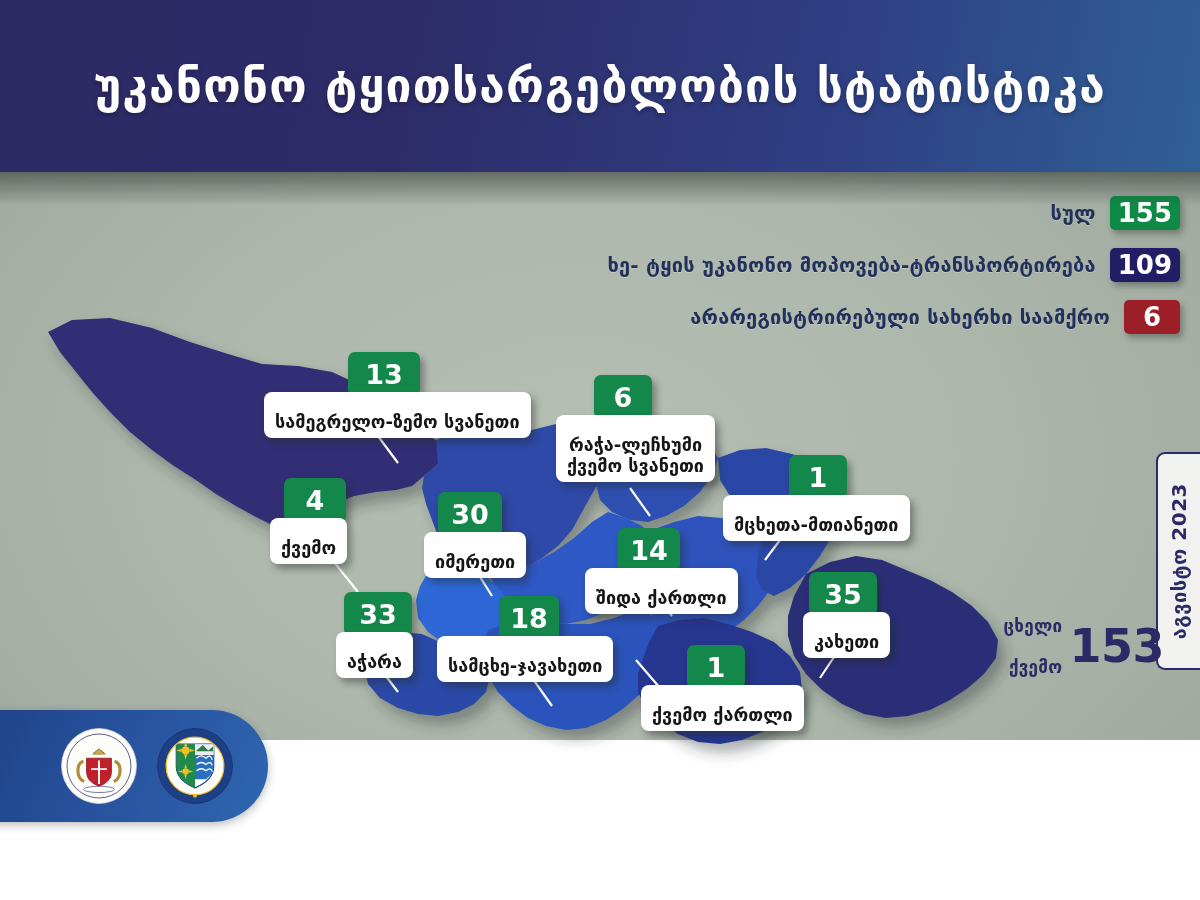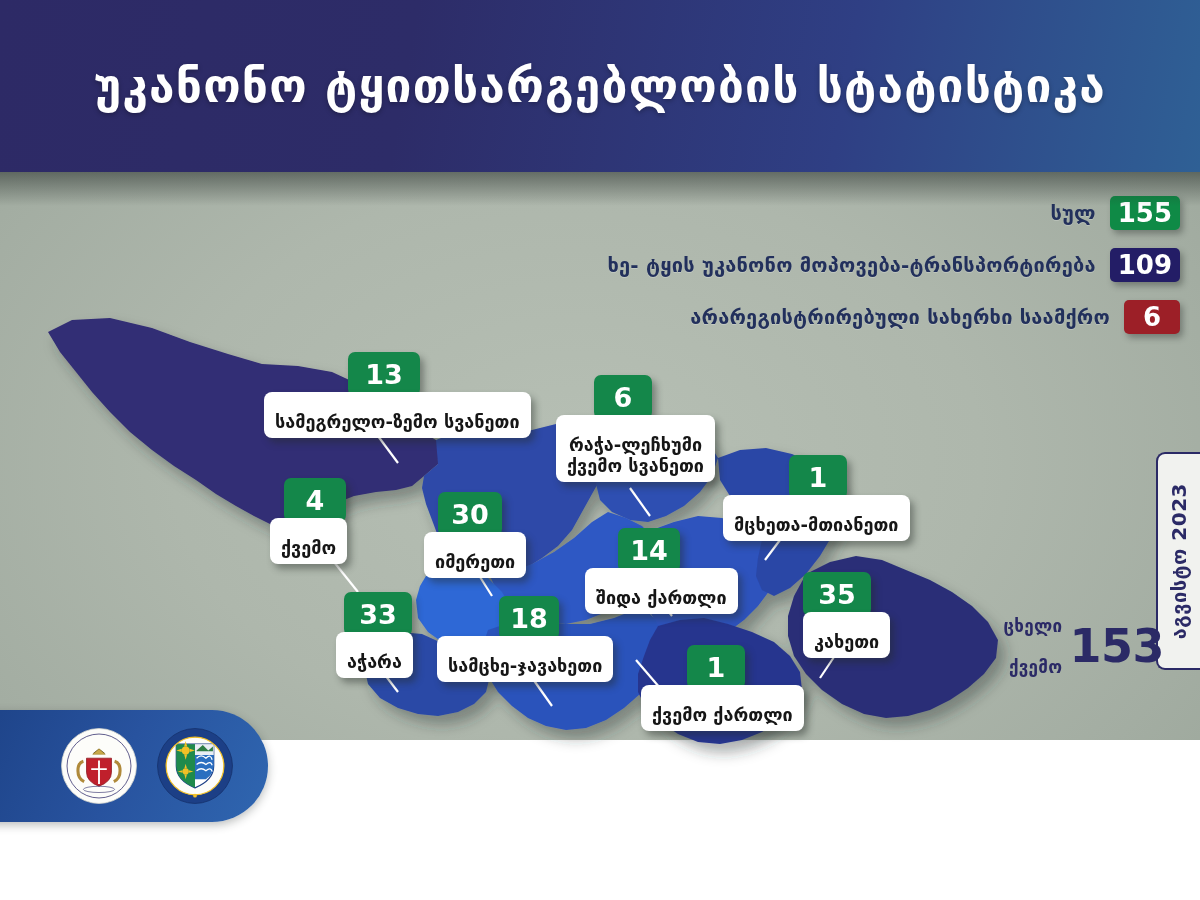--- a/index.html
+++ b/index.html
@@ -255,21 +255,21 @@
     <div class="count-chip" style="margin-left:66px; width:58px;">1</div>
     <div class="name-chip">მცხეთა-მთიანეთი</div>
   </div>
 
   <div class="marker" style="left:585px; top:528px;">
     <div class="count-chip" style="margin-left:33px; width:62px;">14</div>
     <div class="name-chip">შიდა ქართლი</div>
   </div>
 
   <div class="marker" style="left:803px; top:572px;">
-    <div class="count-chip" style="width:68px;">35</div>
+    <div class="count-chip" style="margin-left:6px; width:68px;">35</div>
     <div class="name-chip">კახეთი</div>
   </div>
 
   <div class="marker" style="left:336px; top:592px;">
     <div class="count-chip" style="margin-left:8px; width:68px;">33</div>
     <div class="name-chip">აჭარა</div>
   </div>
 
   <div class="marker" style="left:437px; top:596px;">
     <div class="count-chip" style="margin-left:62px; width:60px;">18</div>

